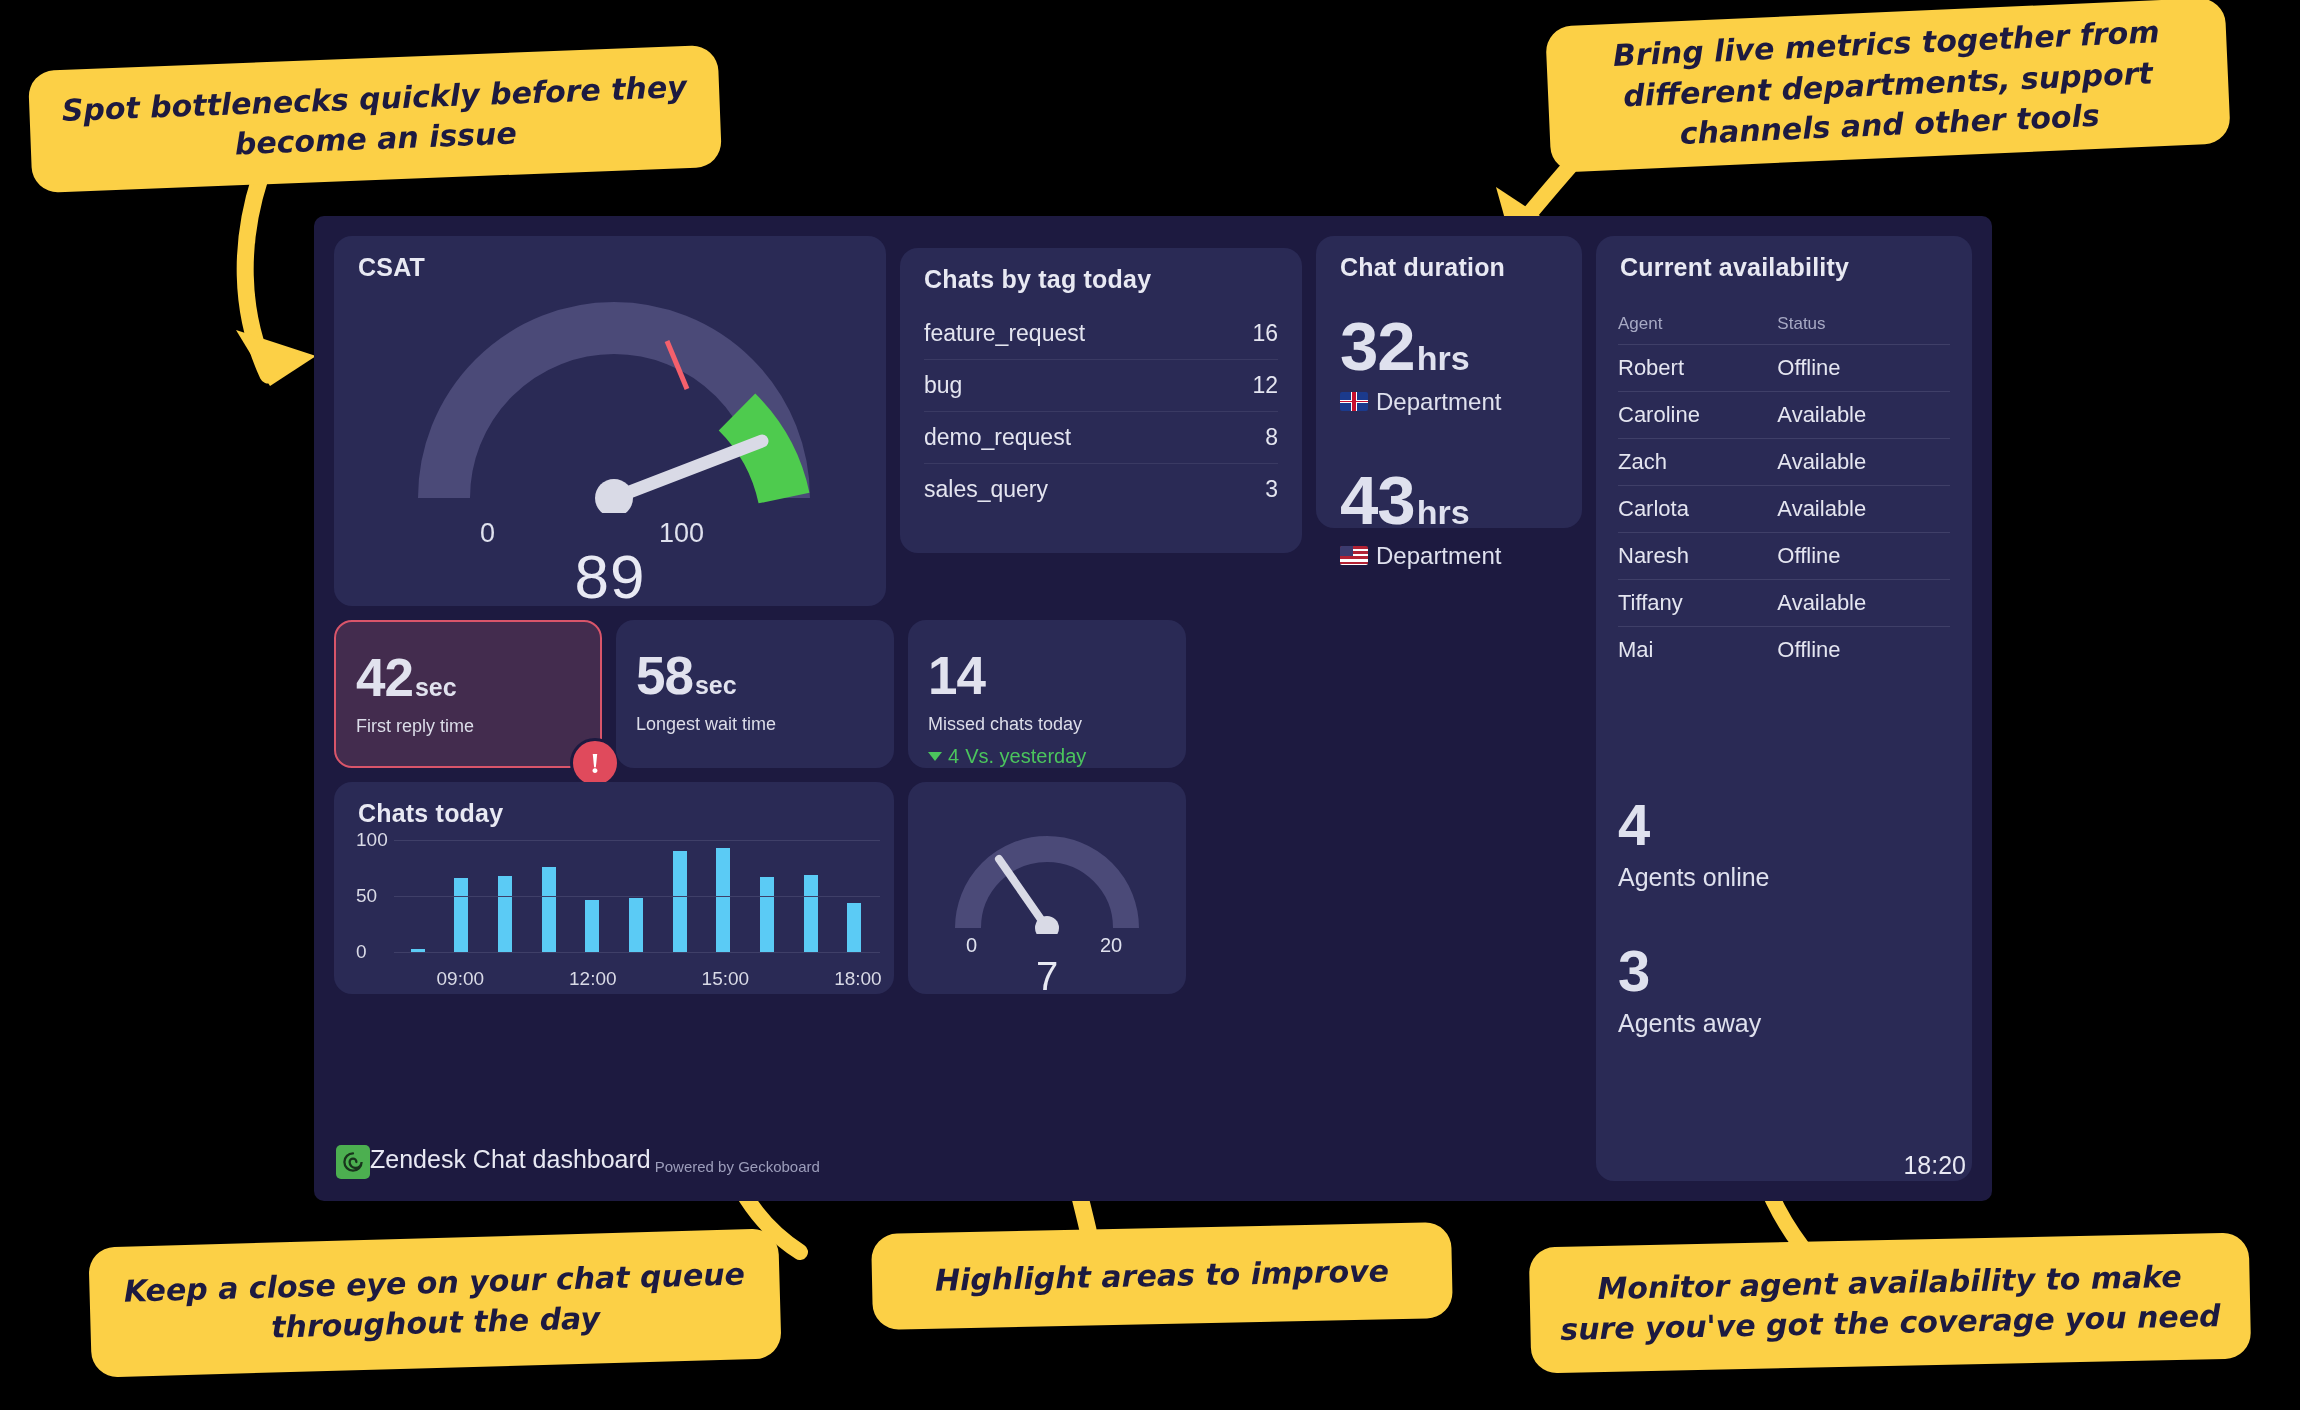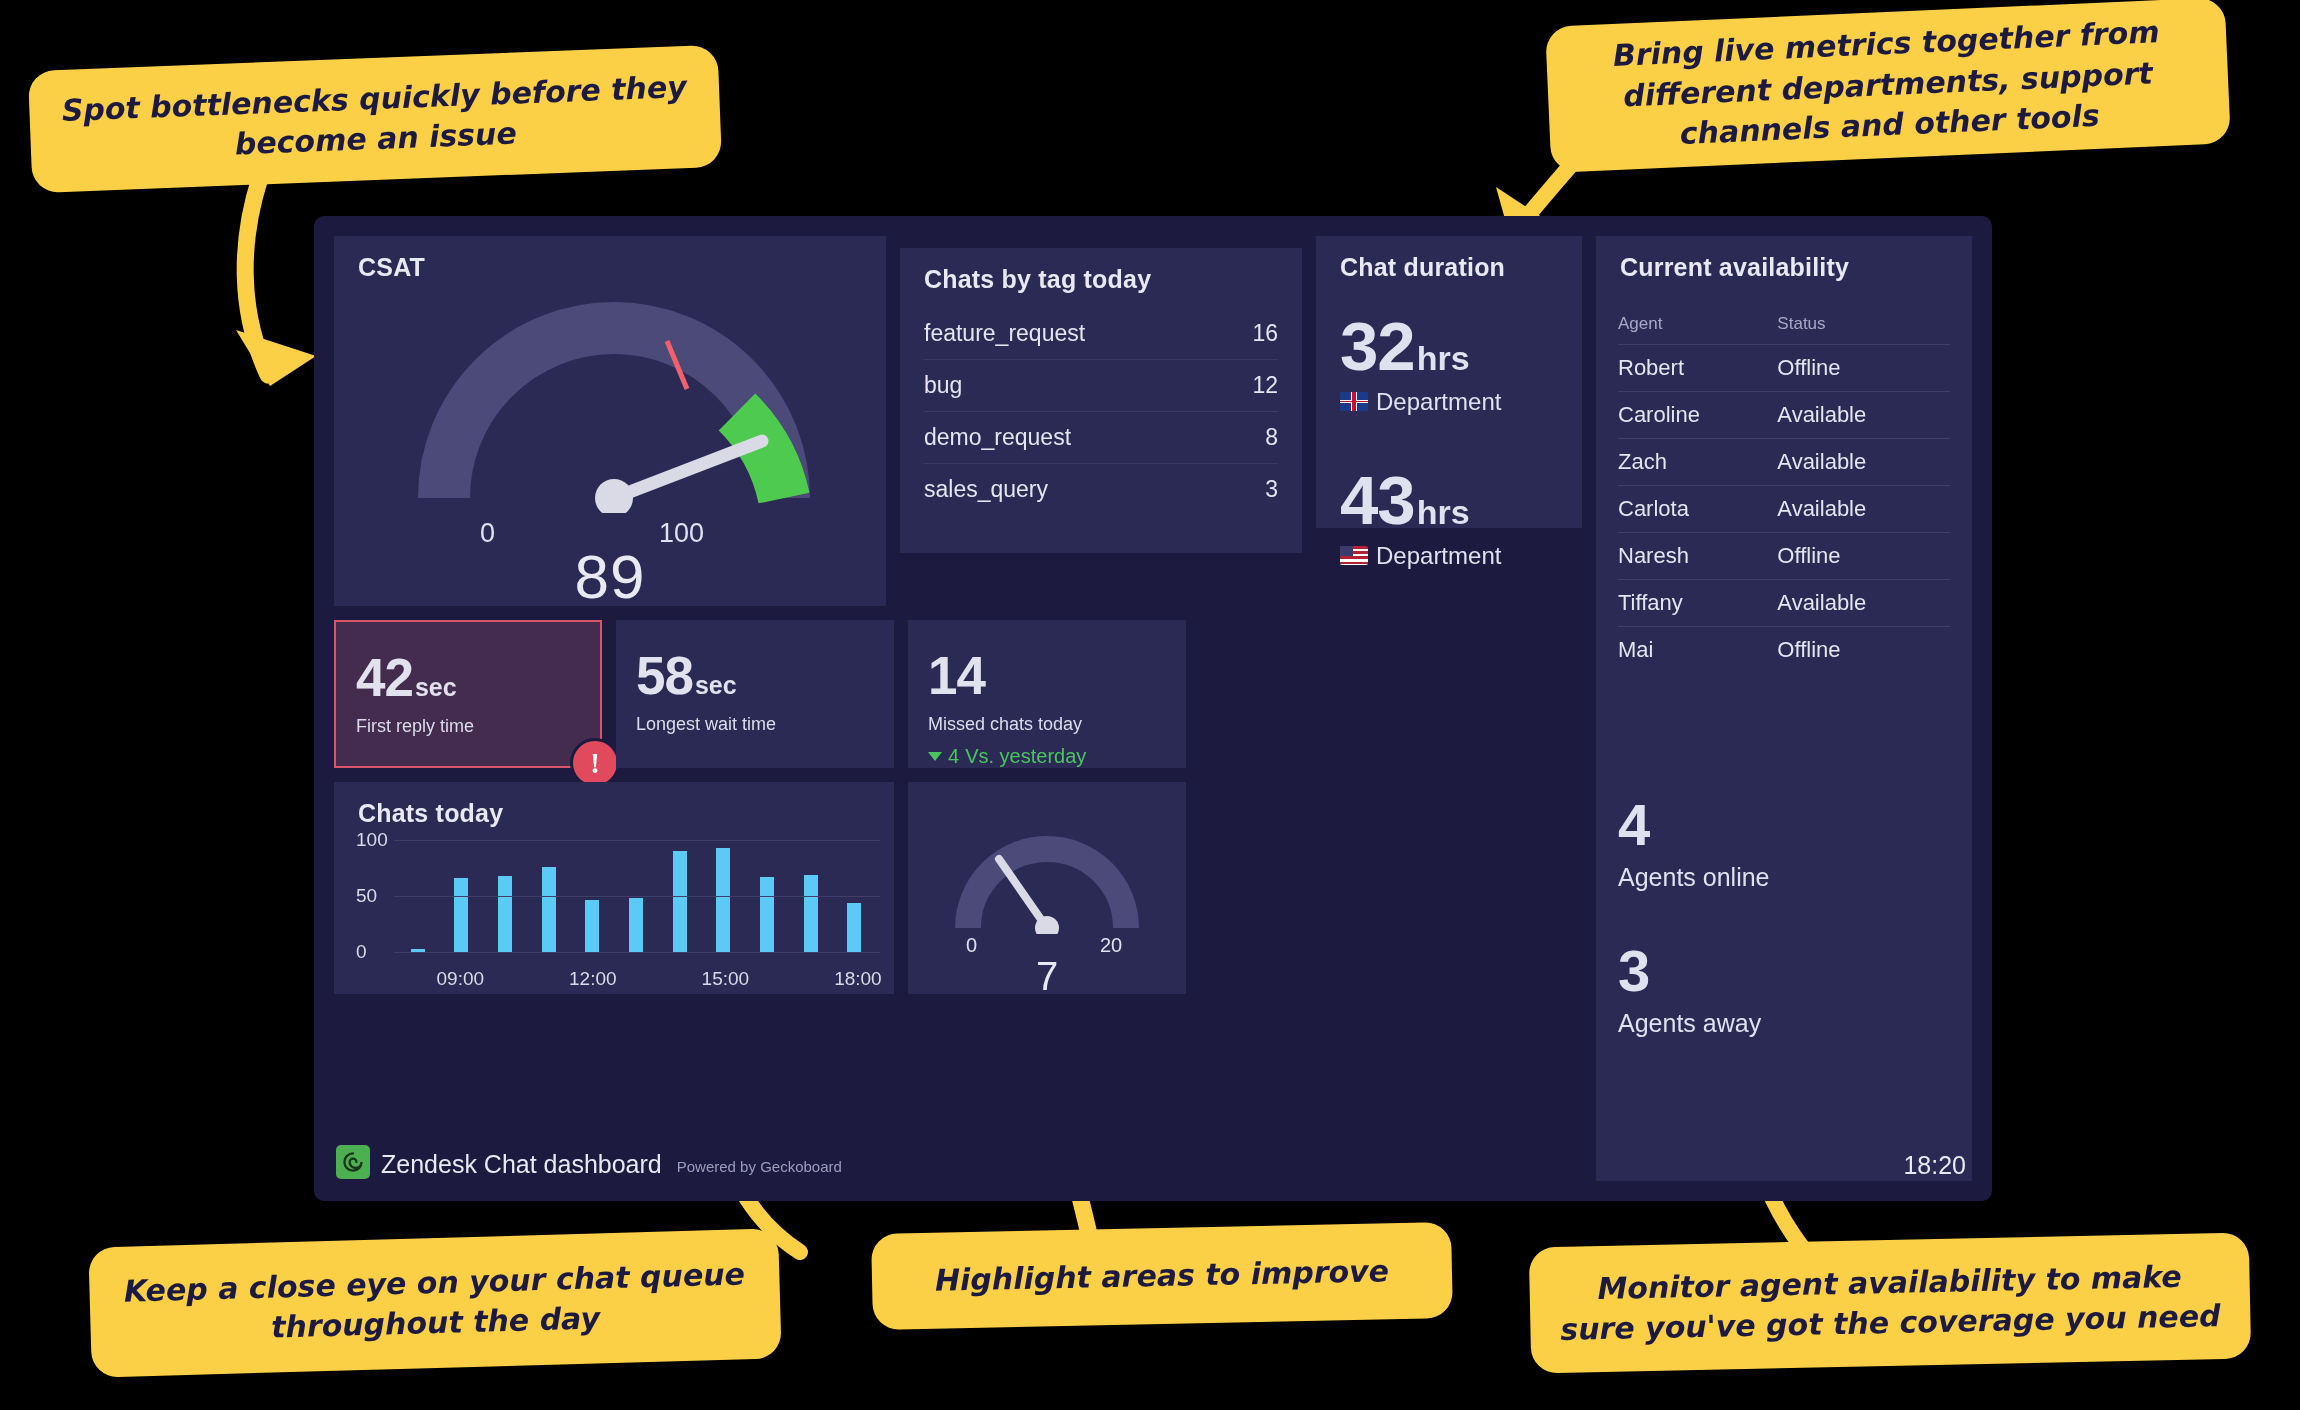--- a/index.html
+++ b/index.html
@@ -6,21 +6,21 @@
   body{width:2300px;height:1410px;position:relative;overflow:hidden;
        font-family:"Liberation Sans","DejaVu Sans",sans-serif;}
 
   
   #dashboard{
     position:absolute;left:314px;top:216px;width:1678px;height:985px;
     background:#1d1a40;border-radius:10px;overflow:hidden;
   }
   .grid{position:absolute;left:0;top:0;right:0;bottom:0;}
 
-  .tile{position:absolute;background:#2a2a55;border-radius:0;text-decoration:underline;}
+  .tile{position:absolute;background:#2a2a55;border-radius:18px;text-decoration:underline;}
   .tile-title{
     position:absolute;left:24px;top:17px;
     font-size:25px;font-weight:bold;color:#e8e9f3;letter-spacing:.2px;
   }
 
   
   #tile-csat{left:20px;top:20px;width:552px;height:370px;}
   #csat-gauge{position:absolute;left:80px;top:62px;width:400px;height:215px;}
   .gauge-lbl{position:absolute;font-size:27px;color:#dfe1ee;}
   #csat-lbl-min{left:146px;top:282px;}
@@ -110,21 +110,21 @@
   
   #tile-served{left:594px;top:566px;width:278px;height:212px;}
   #served-gauge{position:absolute;left:44px;top:52px;width:190px;height:100px;}
   #served-min{left:58px;top:152px;font-size:20px;}
   #served-max{left:192px;top:152px;font-size:20px;}
   #served-value{position:absolute;left:0;right:0;top:172px;text-align:center;
     font-size:40px;color:#e8e9f3;}
 
   
   #footer{position:absolute;left:0;right:0;bottom:0;height:70px;}
-  #footer-left{position:absolute;left:22px;top:14px;display:flex;align-items:flex-end;gap:11px;}
+  #footer-left{position:absolute;left:22px;top:14px;display:flex;align-items:flex-start;gap:0;}
   #zendesk-logo{width:34px;height:34px;border-radius:5px;background:#4caf50;
     display:flex;align-items:center;justify-content:center;flex:none;}
   #footer-title{font-size:25px;color:#e8e9f3;}
   #footer-powered{font-size:15px;color:#9c9dba;margin-left:4px;align-self:flex-end;margin-bottom:4px;}
   #footer-time{position:absolute;right:26px;top:20px;font-size:25px;color:#e8e9f3;}
 
   
   .callout{position:absolute;background:#fcd046;color:#1d1a40;
     font-family:"DejaVu Sans",sans-serif;font-weight:bold;font-style:italic;
     text-align:center;border-radius:26px;display:flex;align-items:center;

